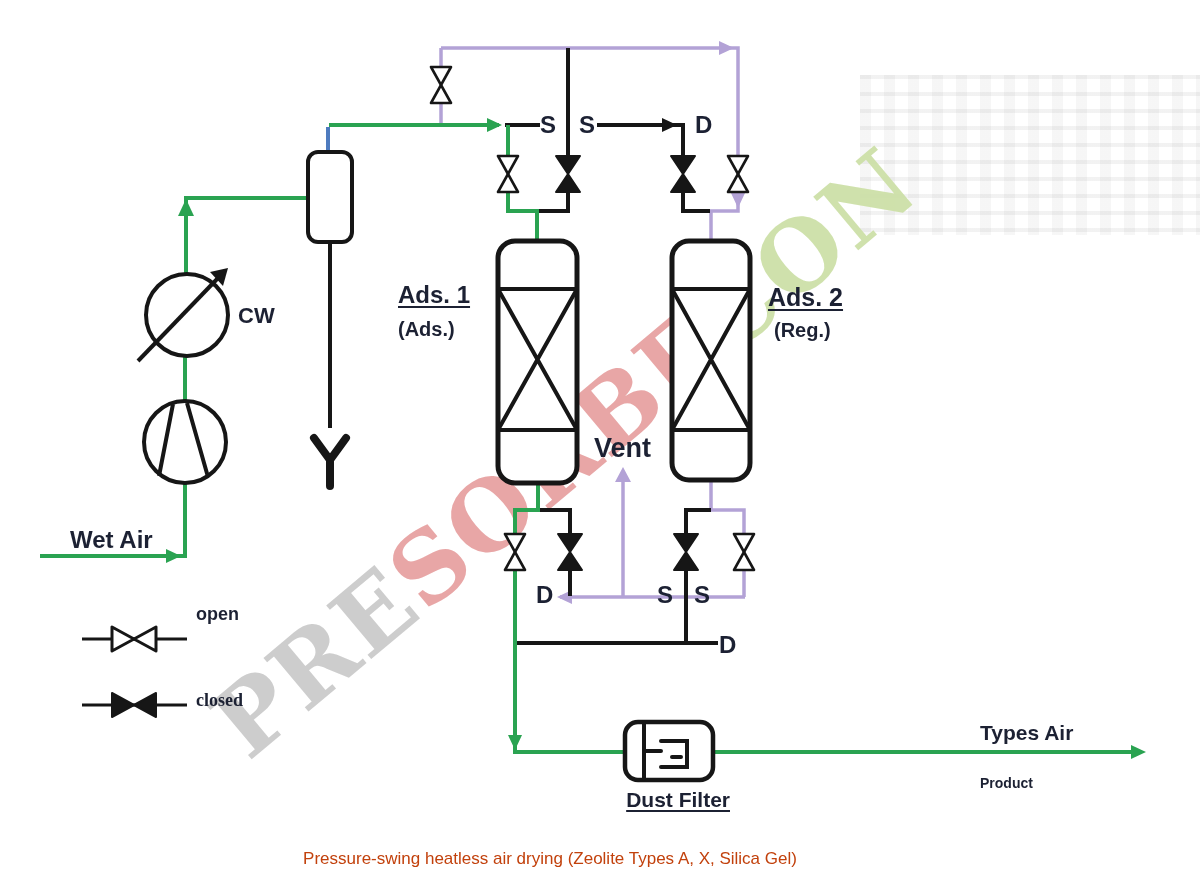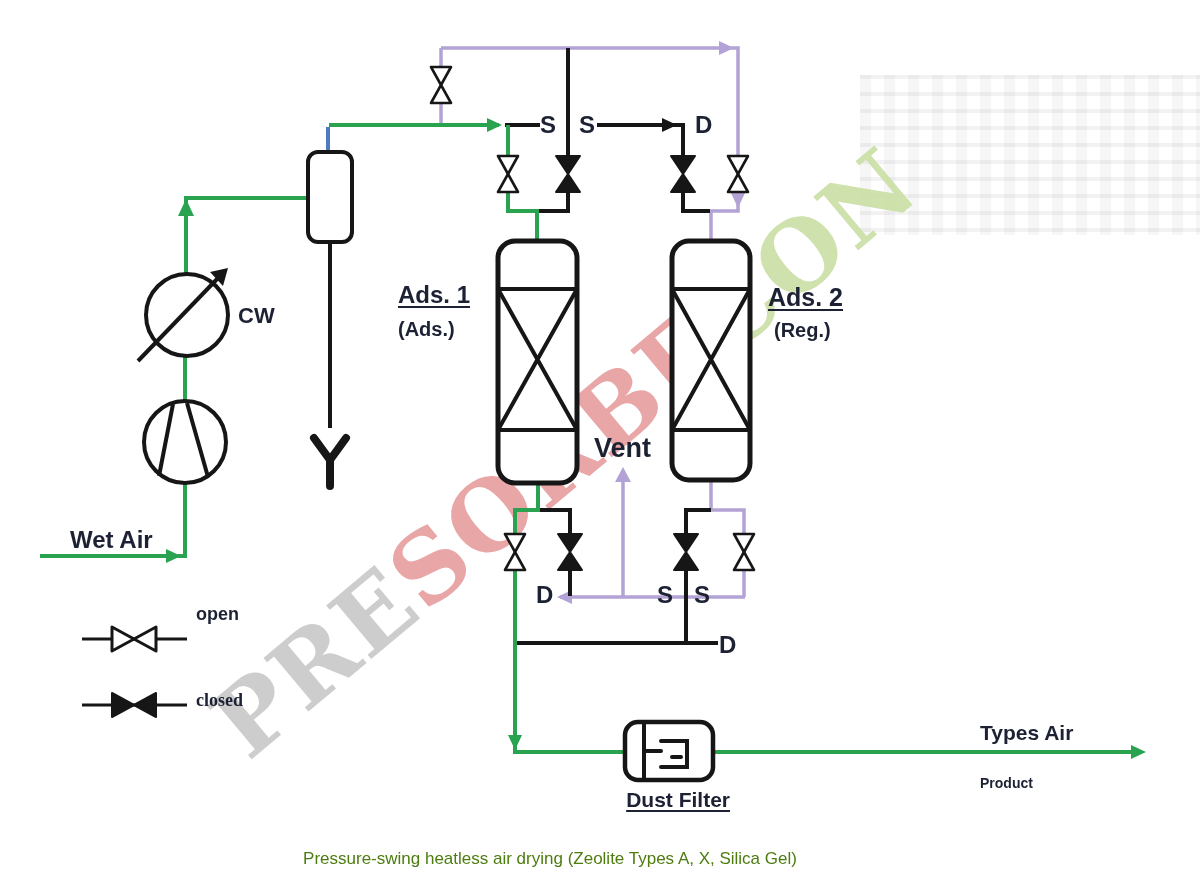--- a/index.html
+++ b/index.html
@@ -13,21 +13,21 @@
   .wm .seg-sorbe{color:#e7a2a2;}
   .wm .seg-con{color:#cde0a8;}
   .artifact{position:absolute;left:860px;top:75px;width:340px;height:160px;z-index:1;
       background:
         repeating-linear-gradient(to bottom, rgba(130,130,130,.10) 0 4px, transparent 4px 17px),
         repeating-linear-gradient(to right, rgba(130,130,130,.07) 0 11px, transparent 11px 24px);}
   svg.diagram{position:absolute;left:0;top:0;z-index:2;}
   .lbl{position:absolute;z-index:3;color:#1c2133;font-weight:bold;white-space:nowrap;}
   .u{text-decoration:underline;text-underline-offset:3px;text-decoration-thickness:2px;}
   .caption{position:absolute;left:0;top:849px;width:1100px;text-align:center;z-index:3;
-      color:#4d7c0f;font-weight:normal;font-size:17px;}
+      color:#c2410c;font-weight:normal;font-size:17px;}
 </style>
 </head>
 <body>
 
 <div id="stage">
 
   <div class="artifact"></div>
 
   <div class="wm">
     <span class="seg-pre">PRE</span><span class="seg-sorbe">SORBE</span><span class="seg-con">CON</span>

